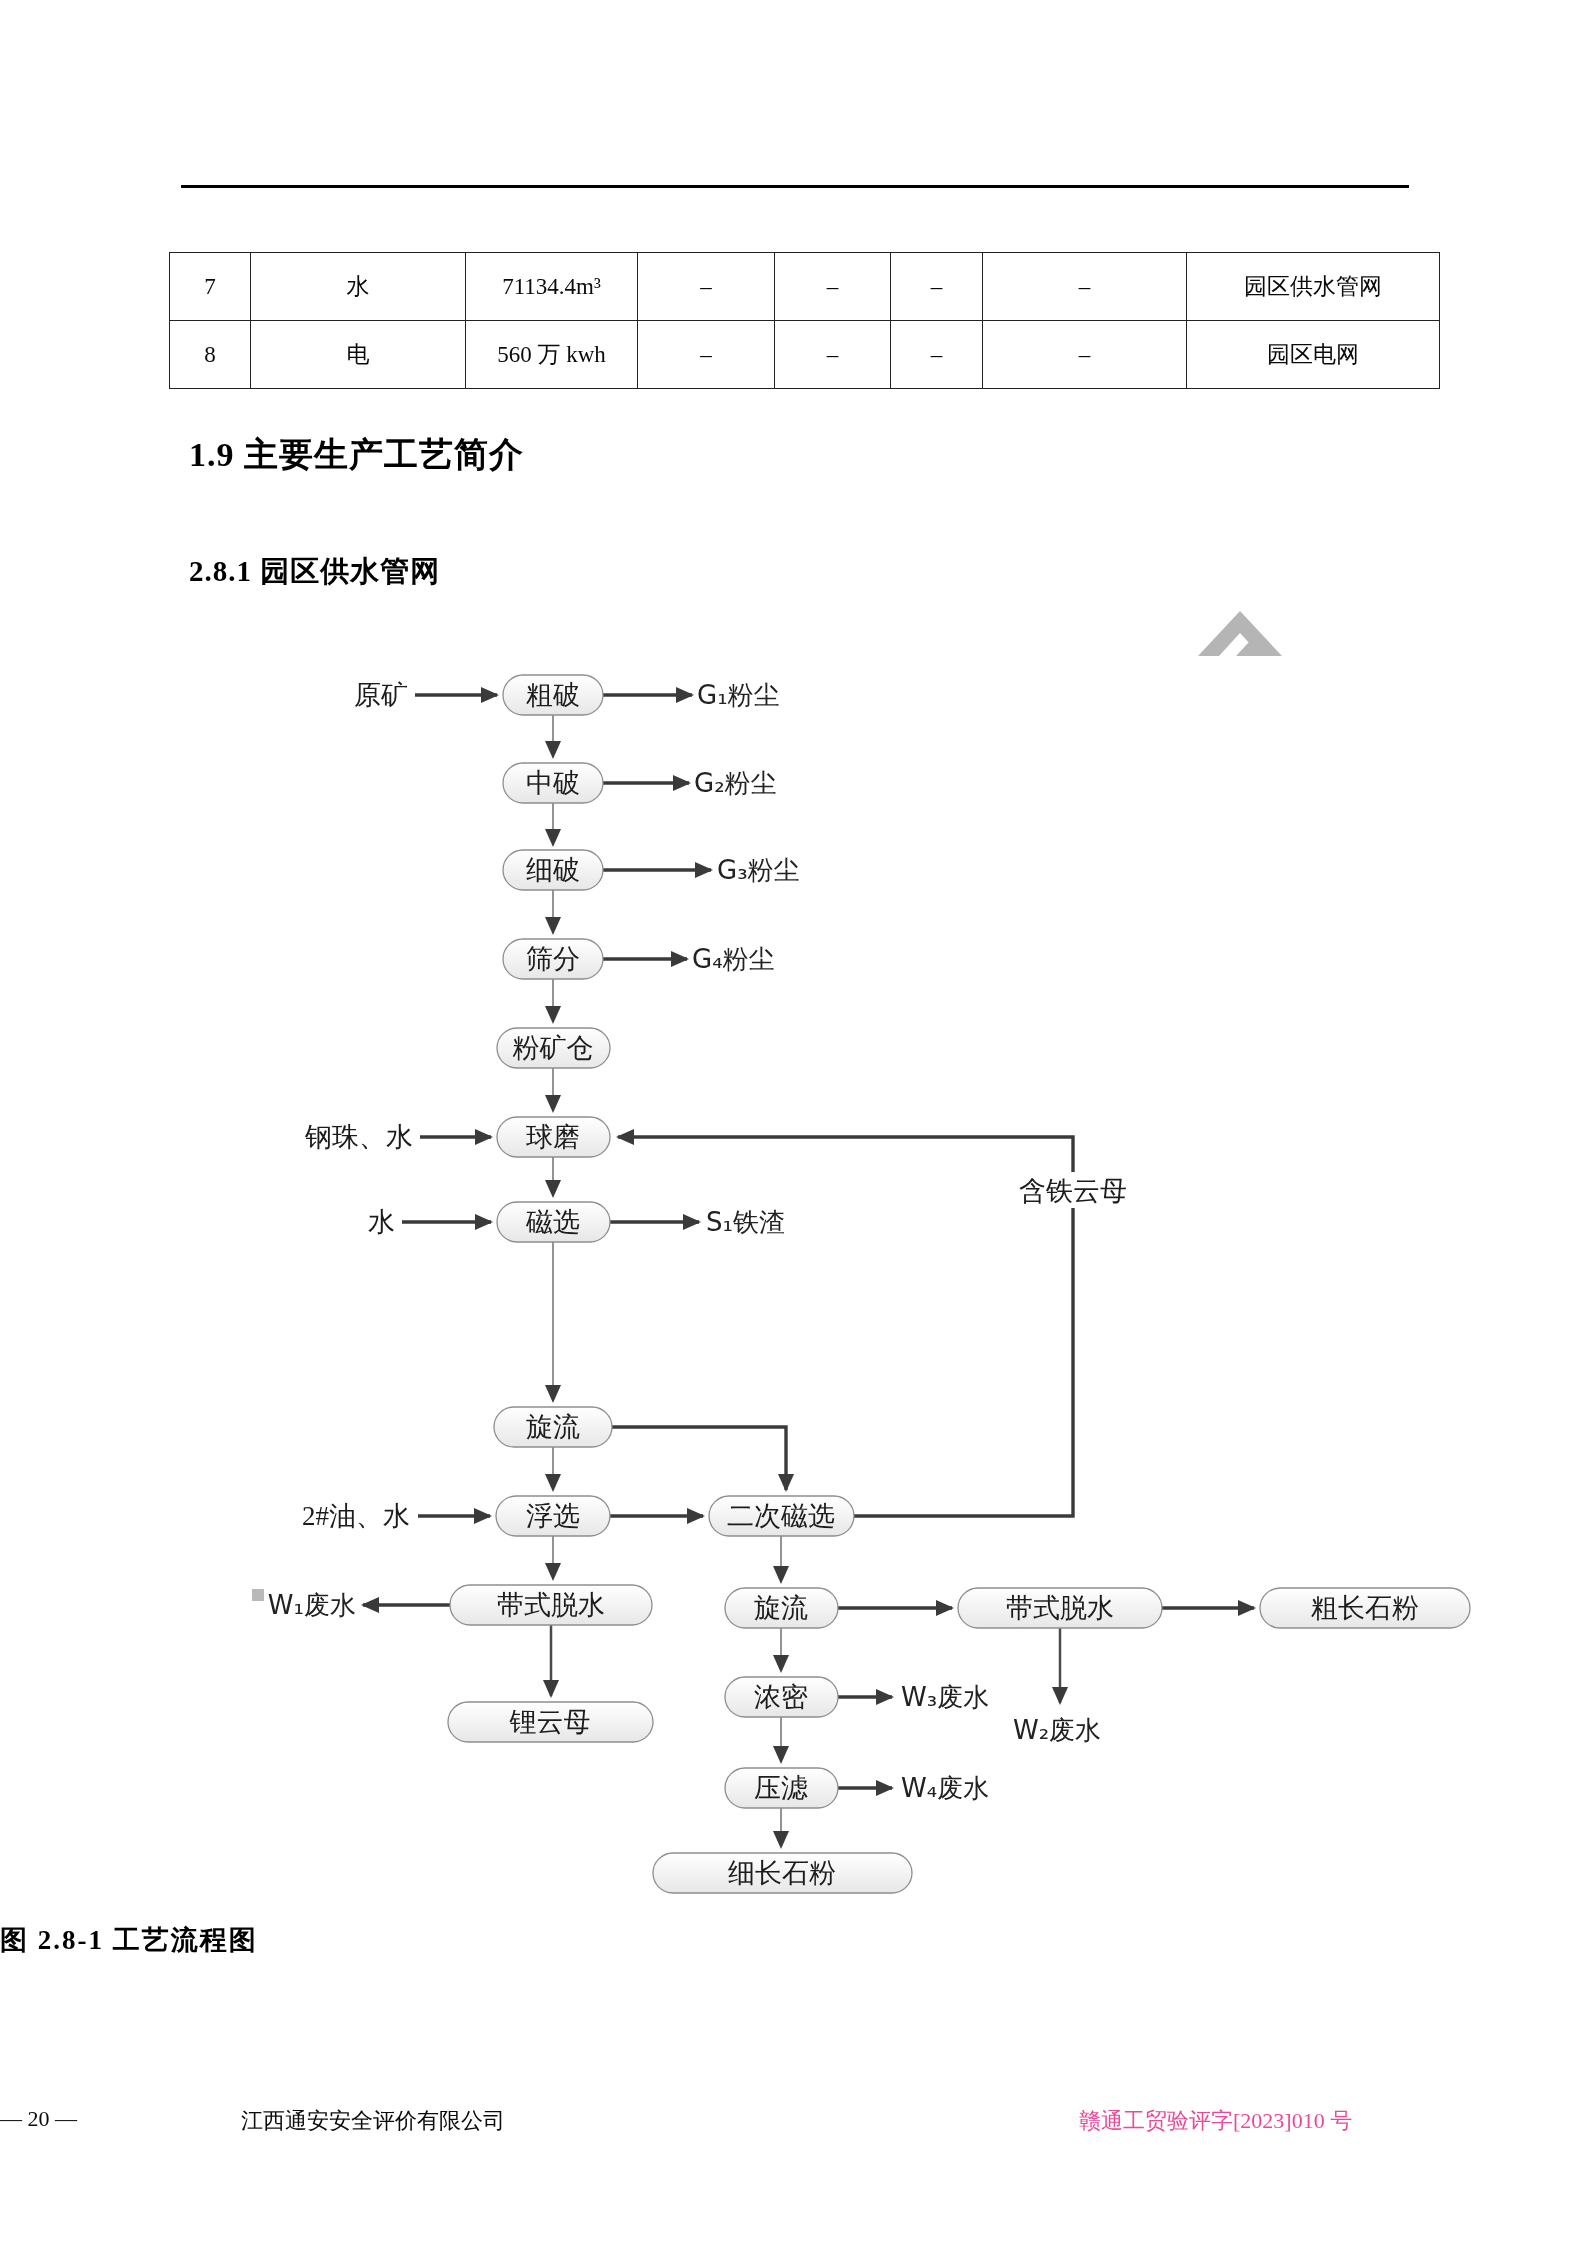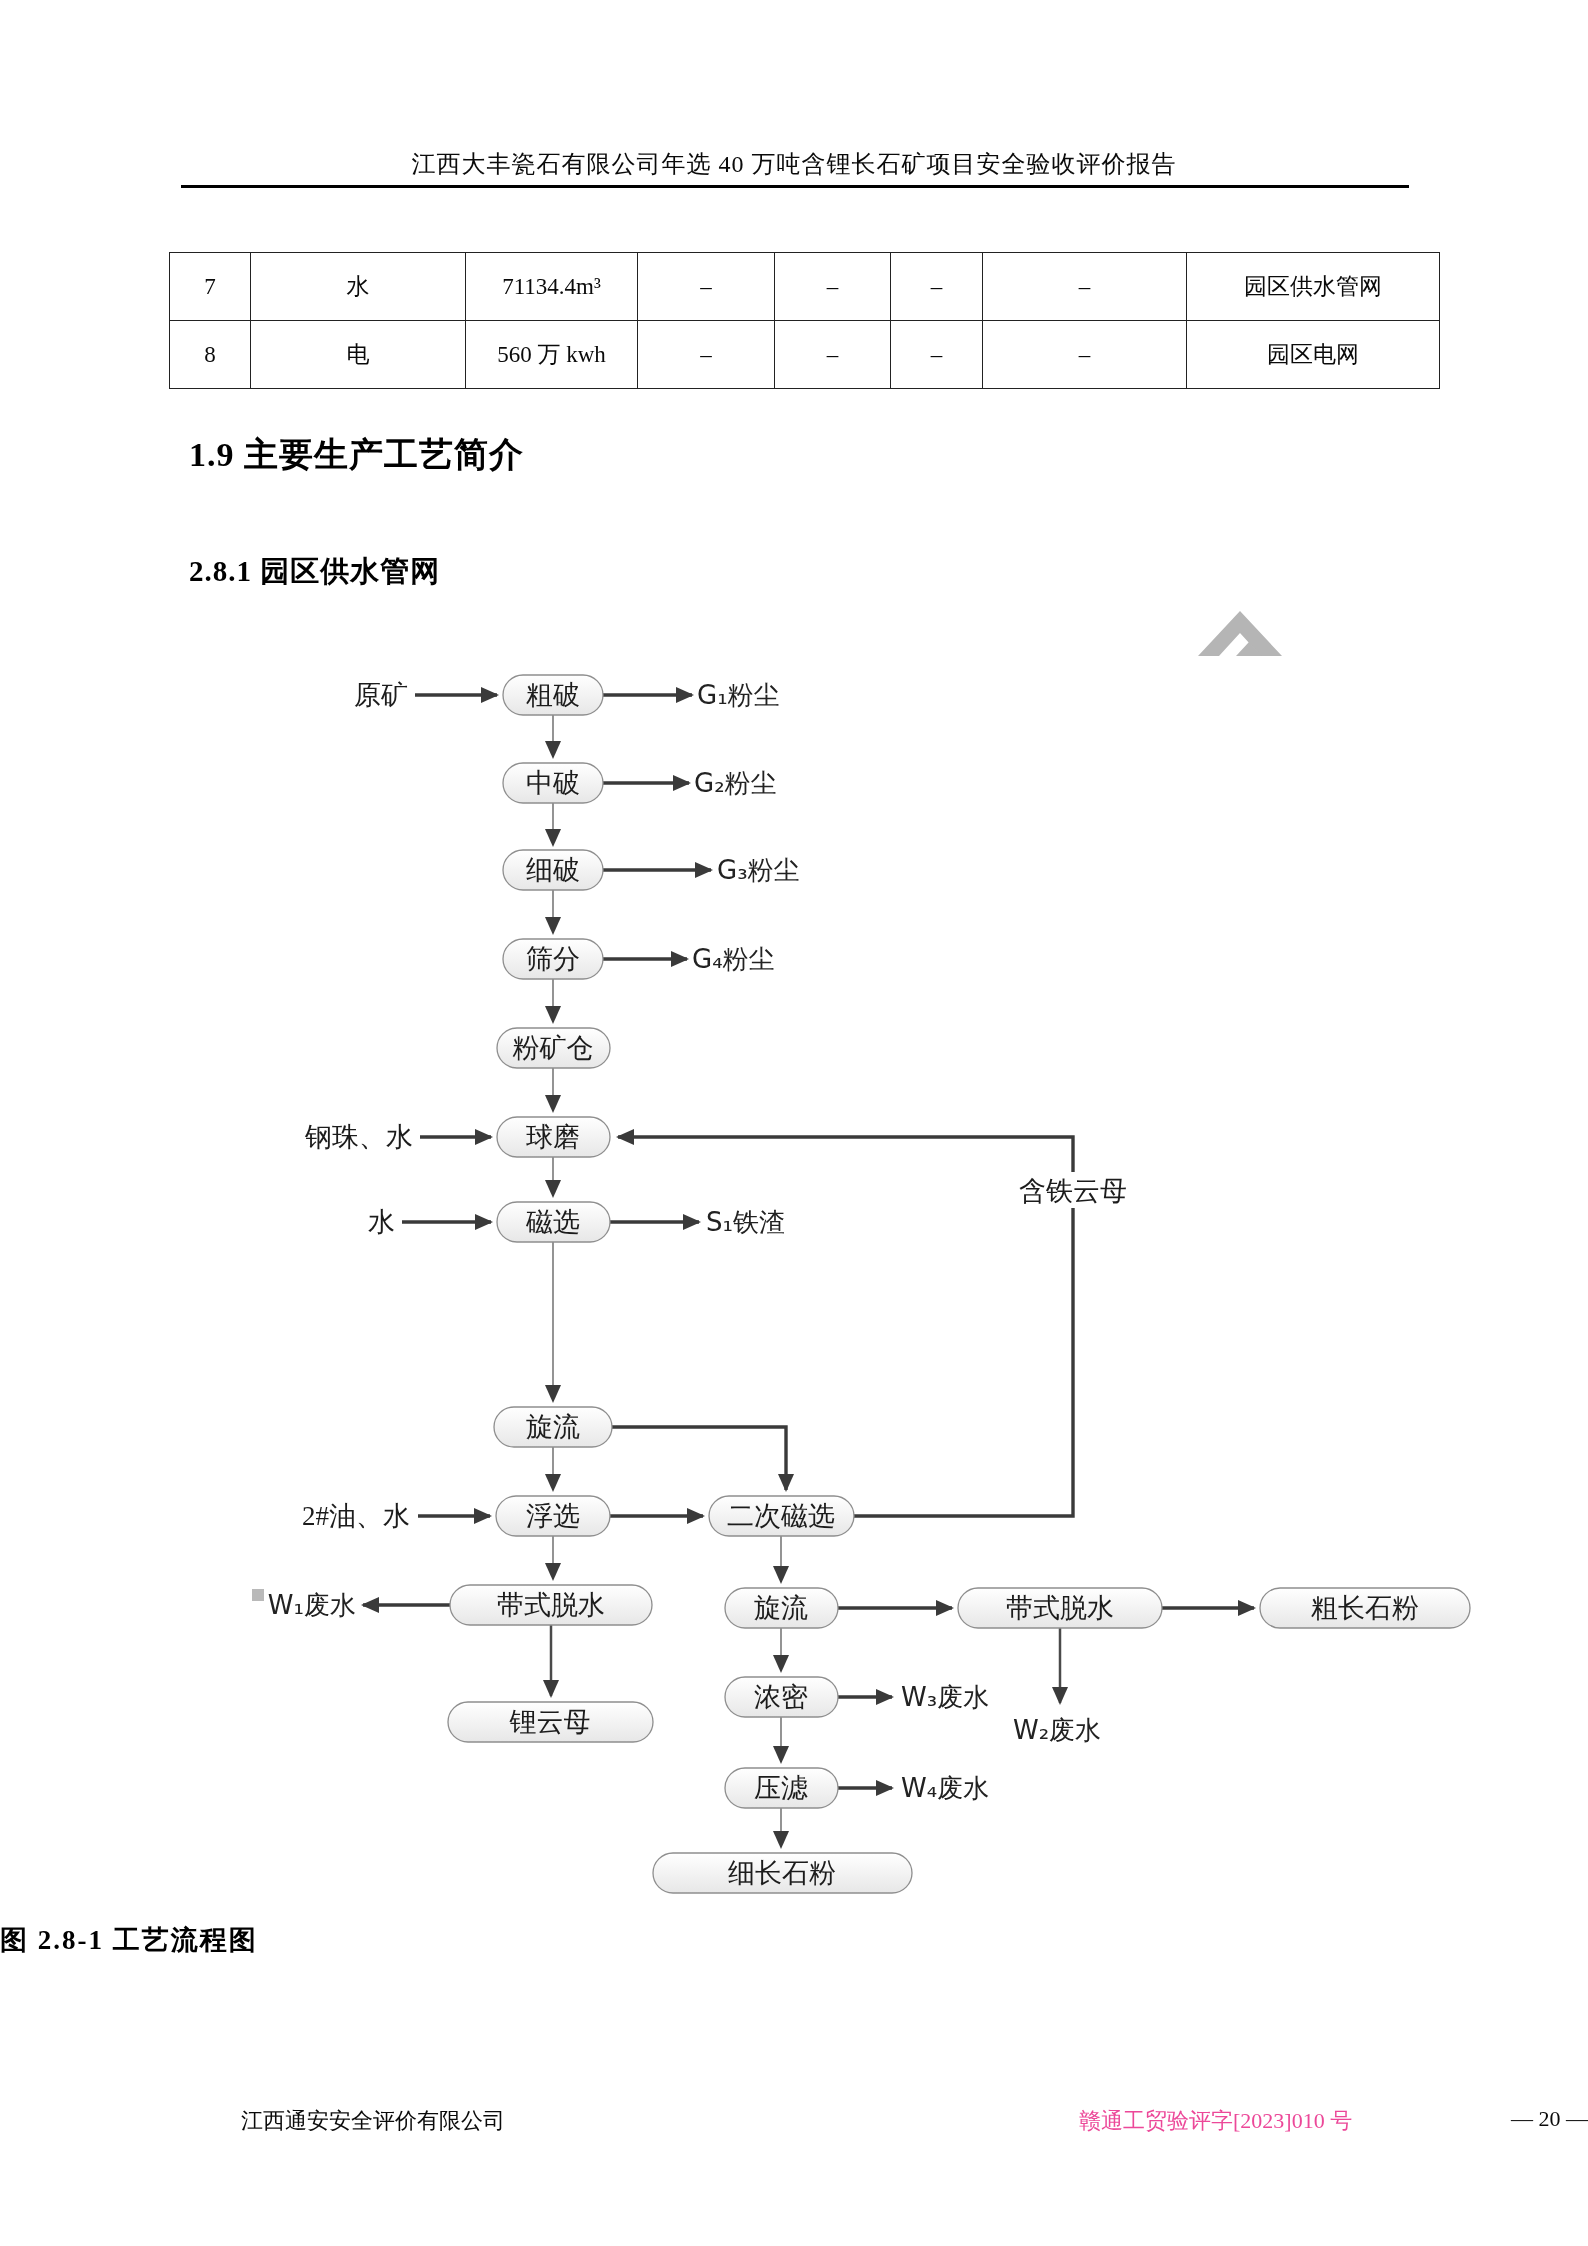--- a/index.html
+++ b/index.html
@@ -43,29 +43,28 @@
   .thin-edge{stroke:#666;stroke-width:1.4px;fill:none;}
   .med-edge{stroke:#4a4a4a;stroke-width:2.5px;fill:none;}
   .thick-edge{stroke:#3a3a3a;stroke-width:3.4px;fill:none;}
   
   .fig-caption{
     position:absolute;left:0;top:1922px;width:1588px;text-align:left;
     font-size:27px;font-weight:bold;color:#000;letter-spacing:2px;
   }
   
   .ftr-company{position:absolute;left:241px;top:2106px;font-size:22px;color:#0a0a0a;}
-  .ftr-page{position:absolute;left:0;top:2106px;width:1588px;text-align:right;font-size:22px;color:#0a0a0a;}
+  .ftr-page{position:absolute;left:0;top:2106px;width:1588px;text-align:left;font-size:22px;color:#0a0a0a;}
   .ftr-doc{position:absolute;left:1033px;top:2106px;font-size:22px;color:#ec4899;margin-left:46px;}
 </style>
 </head>
 <body>
 
 <div class="page">
 
-  <div class="hdr-title">江西大丰瓷石有限公司年选 40 万吨含锂长石矿项目安全验收评价报告</div>
   <div class="hdr-rule"></div>
 
   <table class="cont">
     <colgroup>
       <col style="width:81px">
         <col style="width:215px">
         <col style="width:172px">
       <col style="width:137px">
         <col style="width:116px">
         <col style="width:92px">

